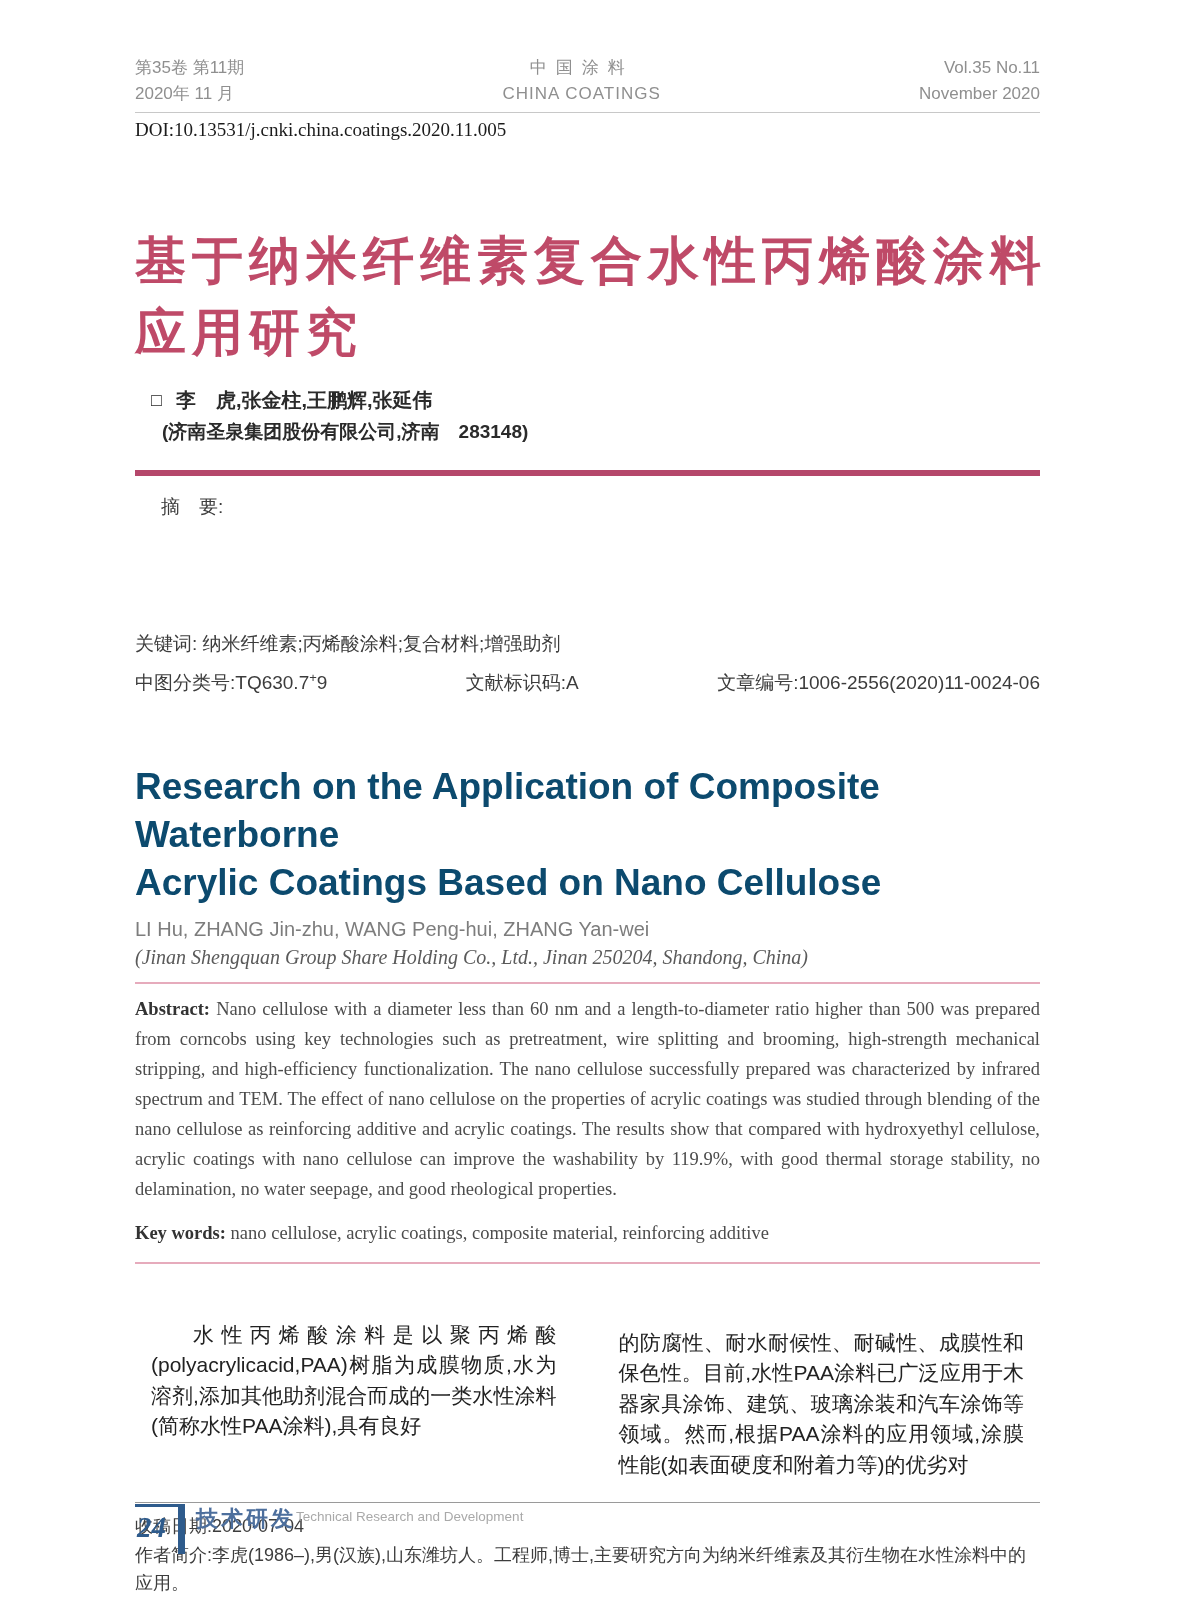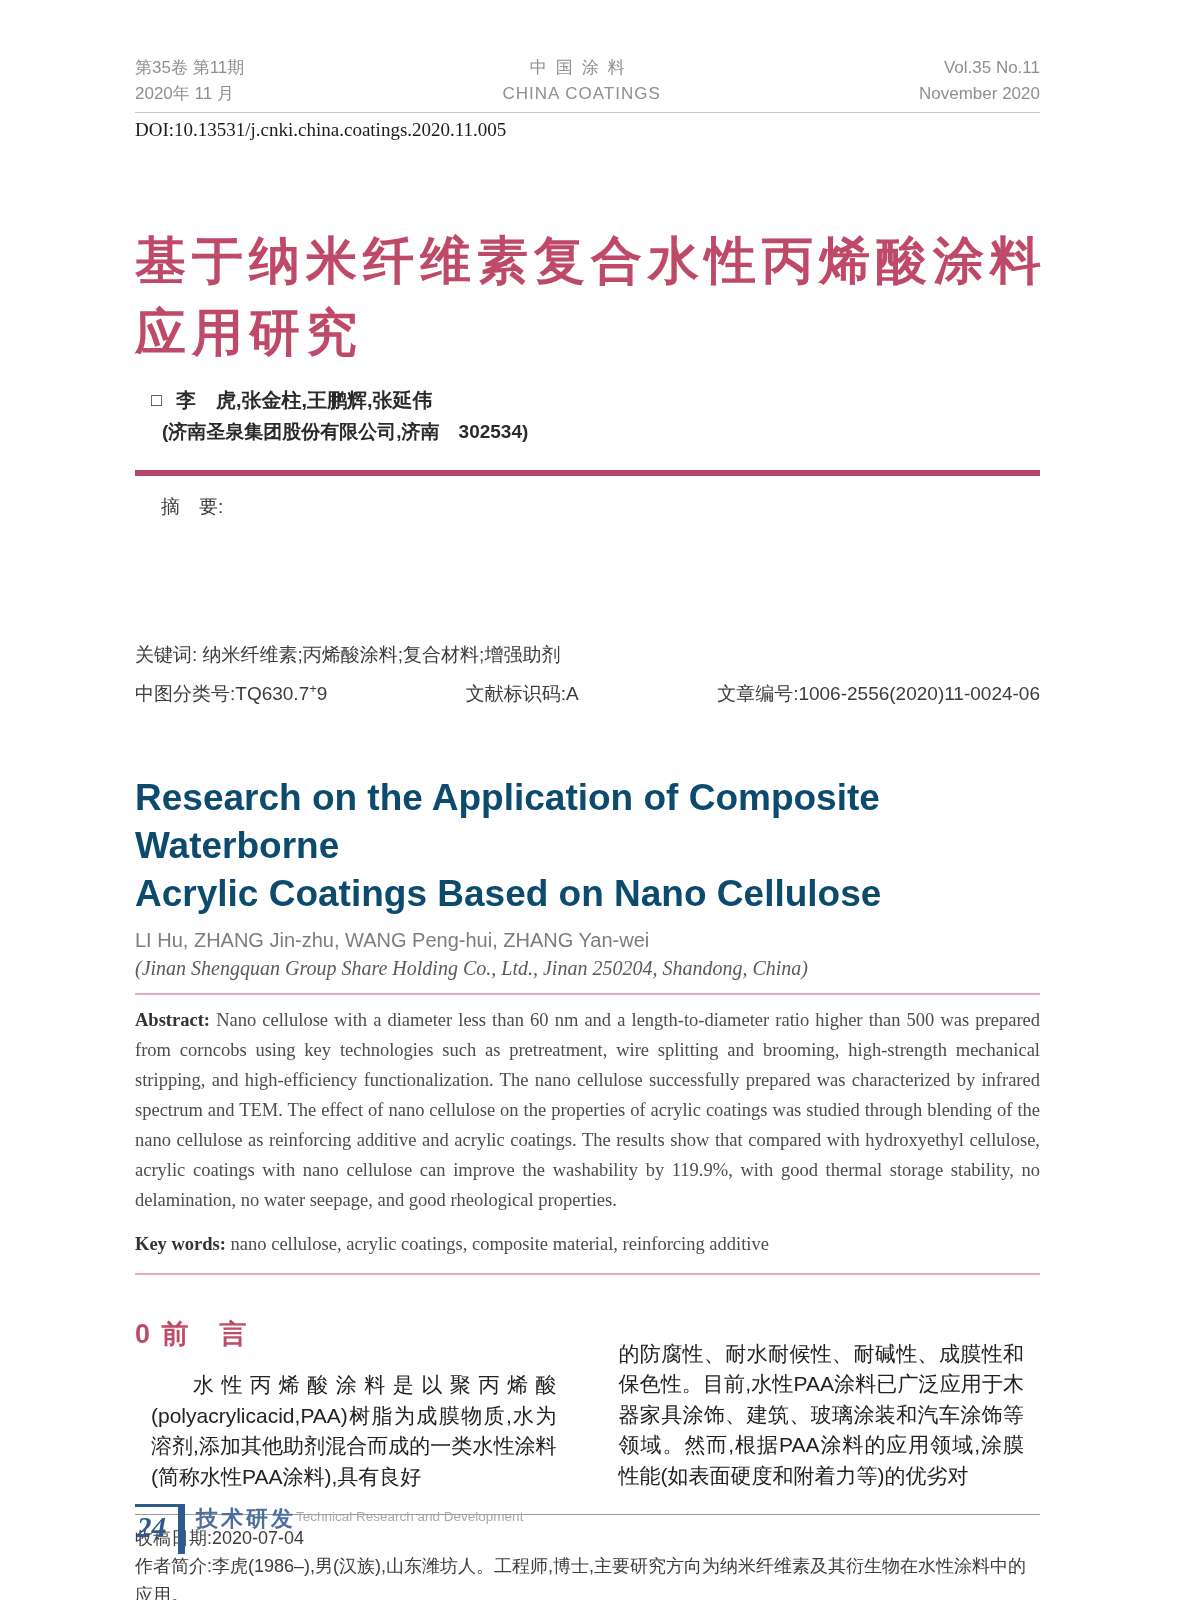--- a/index.html
+++ b/index.html
@@ -28,21 +28,21 @@
   
   .author-line{margin-top:18px;padding-left:16px;font-size:20px;font-weight:bold;color:#2a2a2a;display:flex;align-items:center;}
   .square-bullet{font-weight:normal;font-size:18px;margin-right:14px;color:#2a2a2a;}
   .affiliation-cn{margin-top:5px;padding-left:27px;font-size:19px;font-weight:bold;color:#2a2a2a;}
   
   .rule-thick{height:6px;background:#b5476b;margin-top:25px;}
   
   .abstract-cn{display:flex;margin-top:17px;padding-left:26px;font-size:19px;color:#3c3c3c;line-height:1.5;min-height:138px;}
   .abstract-cn .label{white-space:nowrap;margin-right:10px;}
   .abstract-cn .text{flex:1;text-align:justify;}
-  .keywords-cn{margin-top:11px;font-size:19px;color:#3c3c3c;}
+  .keywords-cn{margin-top:0;font-size:19px;color:#3c3c3c;}
   .meta-row{display:flex;justify-content:space-between;margin-top:13px;font-size:19px;color:#3c3c3c;}
   .meta-row sup{font-size:13px;}
   
   .title-en{margin-top:66px;color:#0c4a6e;font-weight:bold;font-size:37px;line-height:1.3;letter-spacing:0px;}
   .authors-en{margin-top:11px;color:#7d7d7d;font-size:20px;}
   .affiliation-en{margin-top:5px;font-family:"Liberation Serif",serif;font-style:italic;color:#5a5a5a;font-size:20px;}
   .rule-pink{height:2px;background:#e6abbc;border:none;margin:13px 0 0 0;}
   .abstract-en{margin-top:11px;font-family:"Liberation Serif",serif;font-size:18.5px;color:#4c4c4c;
     line-height:1.62;text-align:justify;min-height:222px;}
   .abstract-en .lbl{font-weight:bold;color:#333333;}
@@ -90,21 +90,21 @@
 
   <div class="title-cn">
     <div>基于纳米纤维素复合水性丙烯酸涂料</div>
     <div>应用研究</div>
   </div>
 
   <div class="author-line">
     <span class="square-bullet">□</span>
     <span>李　虎,张金柱,王鹏辉,张延伟</span>
   </div>
-  <div class="affiliation-cn">(济南圣泉集团股份有限公司,济南　302534)</div>
+  <div class="affiliation-cn">(济南圣泉集团股份有限公司,济南　283148)</div>
 
   <div class="rule-thick"></div>
 
   <div class="abstract-cn">
     <span class="label">摘　要:</span>
   </div>
 
   <div class="keywords-cn">
     <span>关键词:</span>
     <span>纳米纤维素;丙烯酸涂料;复合材料;增强助剂</span>
@@ -132,21 +132,20 @@
   </div>
   <div class="keywords-en">
     <span class="lbl">Key words:</span>
     <span>nano cellulose, acrylic coatings, composite material, reinforcing additive</span>
   </div>
 
   <hr class="rule-pink">
 
   <div class="body-columns">
     <div class="body-col left">
-      <h2 class="section-heading">0  前　言</h2>
       <p class="indent">水性丙烯酸涂料是以聚丙烯酸(polyacrylicacid,PAA)树脂为成膜物质,水为溶剂,添加其他助剂混合而成的一类水性涂料(简称水性PAA涂料),具有良好</p>
     </div>
     <div class="body-col right">
       <p>的防腐性、耐水耐候性、耐碱性、成膜性和保色性。目前,水性PAA涂料已广泛应用于木器家具涂饰、建筑、玻璃涂装和汽车涂饰等领域。然而,根据PAA涂料的应用领域,涂膜性能(如表面硬度和附着力等)的优劣对</p>
     </div>
   </div>
 
   <div class="footnote">
     <div>
       <span>收稿日期:</span><span>2020-07-04</span>

